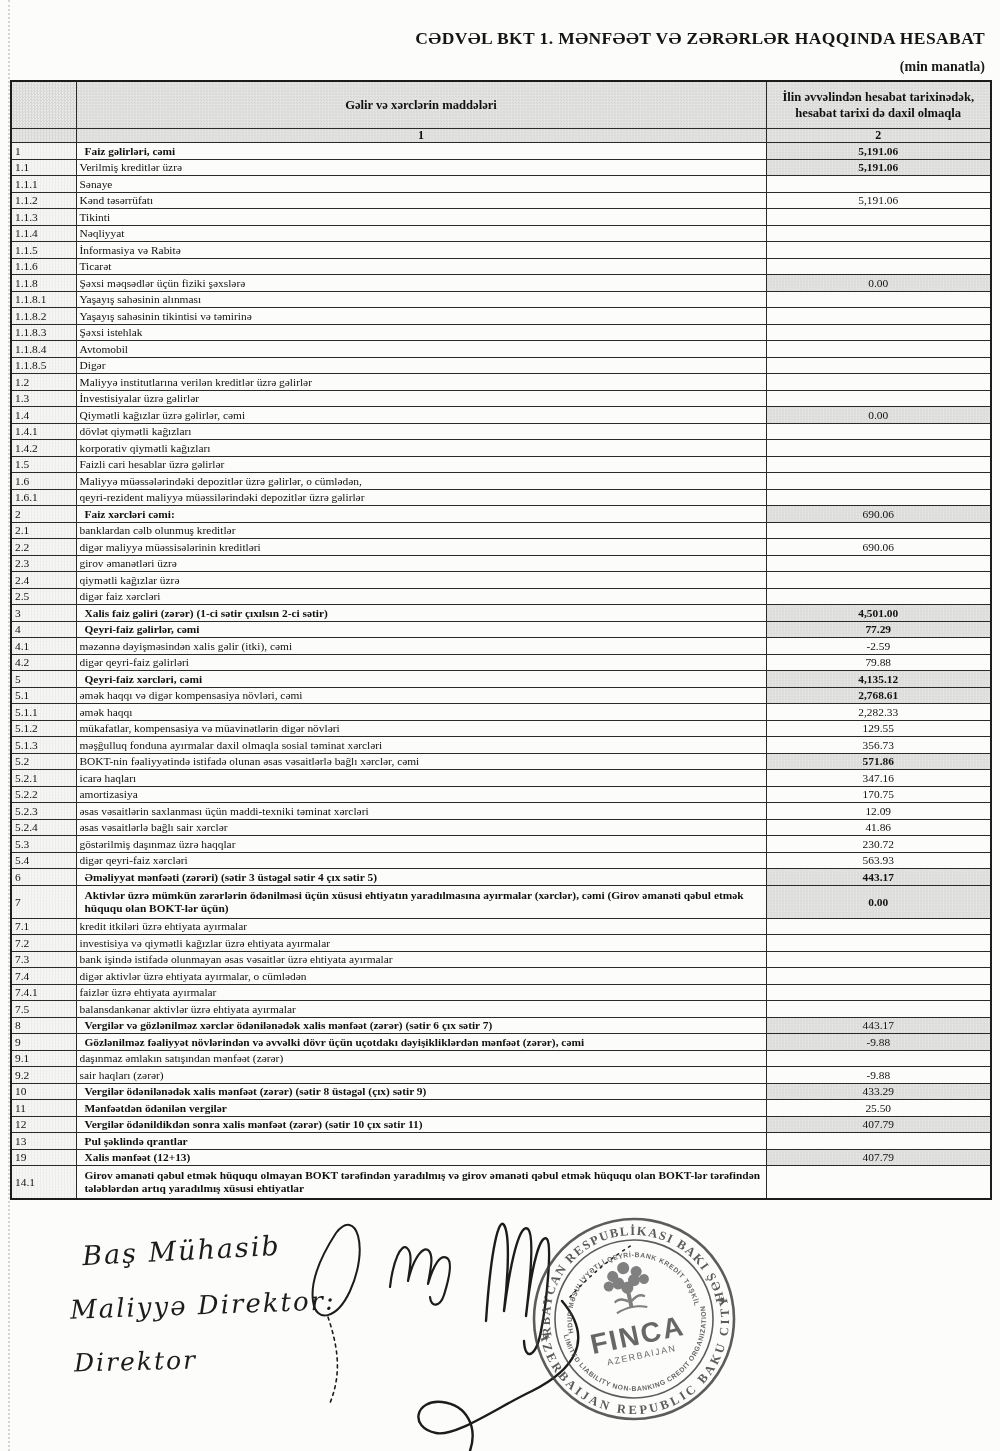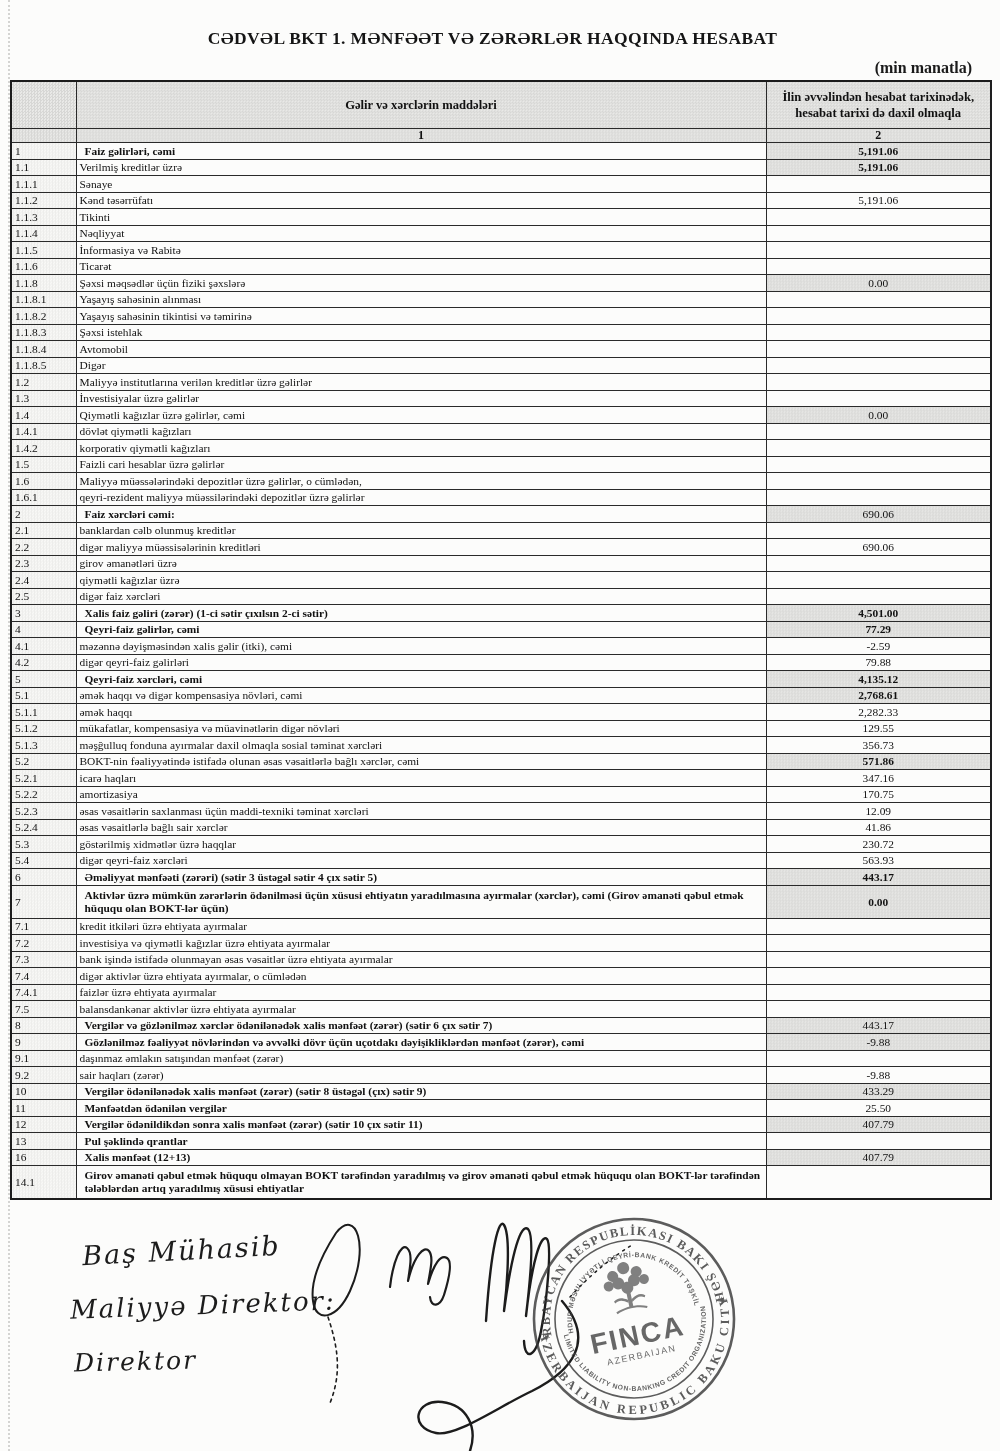--- a/index.html
+++ b/index.html
@@ -5,26 +5,26 @@
   html,body{margin:0;padding:0;}
   body{
     width:1000px;height:1451px;background:#fbfbfa;
     font-family:"Liberation Serif", serif;color:#111;
     -webkit-font-smoothing:antialiased;
   }
   .page{position:relative;width:1000px;height:1451px;overflow:hidden;background:#fcfcfb;}
   .margin-line{position:absolute;left:8px;top:0;height:1451px;border-left:2px dotted #b5b5b2;opacity:.55;}
 
   .title{
-    position:absolute;top:28px;left:0;width:985px;text-align:center;
+    position:absolute;top:28px;left:0;width:985px;text-align:right;
     font-size:17.5px;font-weight:bold;letter-spacing:.4px;color:#151515;
   }
   .unit-note{
-    position:absolute;top:59px;right:28px;
-    font-size:16px;font-weight:bold;color:#1a1a1a;font-family:Liberation Serif, serif;
+    position:absolute;top:59px;right:15px;
+    font-size:14px;font-weight:bold;color:#1a1a1a;font-family:Liberation Serif, serif;
   }
 
   table.pl{
     position:absolute;top:80px;left:10px;width:980px;
     border-collapse:collapse;table-layout:fixed;
     border:2.5px solid #1c1c1c;
   }
   table.pl col.c-no{width:65px;}
   table.pl col.c-label{width:690px;}
   table.pl col.c-val{width:225px;}
@@ -294,21 +294,21 @@
           <td class="label">əsas vəsaitlərin saxlanması üçün maddi-texniki təminat xərcləri</td>
           <td class="val">12.09</td>
         </tr>
         <tr>
           <td class="no dith-light">5.2.4</td>
           <td class="label">əsas vəsaitlərlə bağlı sair xərclər</td>
           <td class="val">41.86</td>
         </tr>
         <tr>
           <td class="no dith-light">5.3</td>
-          <td class="label">göstərilmiş xidmətlər üzrə haqqlar</td>
+          <td class="label">göstərilmiş daşınmaz üzrə haqqlar</td>
           <td class="val">230.72</td>
         </tr>
         <tr>
           <td class="no dith-light">5.4</td>
           <td class="label">digər qeyri-faiz xərcləri</td>
           <td class="val">563.93</td>
         </tr>
         <tr class="bold-label">
           <td class="no dith-light">6</td>
           <td class="label">Əməliyyat mənfəəti (zərəri) (sətir 3 üstəgəl sətir 4 çıx sətir 5)</td>
@@ -383,21 +383,21 @@
           <td class="no dith-light">12</td>
           <td class="label">Vergilər ödənildikdən sonra xalis mənfəət (zərər) (sətir 10 çıx sətir 11)</td>
           <td class="val dith-dark">407.79</td>
         </tr>
         <tr class="bold-label">
           <td class="no dith-light">13</td>
           <td class="label">Pul şəklində qrantlar</td>
           <td class="val"></td>
         </tr>
         <tr class="bold-label">
-          <td class="no dith-light">16</td>
+          <td class="no dith-light">19</td>
           <td class="label">Xalis mənfəət  (12+13)</td>
           <td class="val dith-dark">407.79</td>
         </tr>
         <tr class="bold-label tall">
           <td class="no dith-light">14.1</td>
           <td class="label">Girov əmanəti qəbul etmək hüququ olmayan BOKT tərəfindən yaradılmış və girov əmanəti qəbul etmək hüququ olan BOKT-lər tərəfindən tələblərdən artıq yaradılmış xüsusi ehtiyatlar</td>
           <td class="val"></td>
         </tr>
     </tbody>
   </table>

